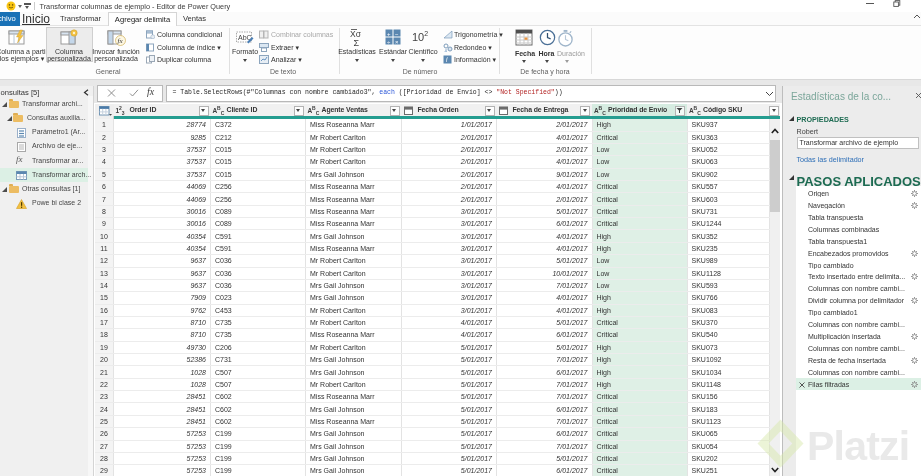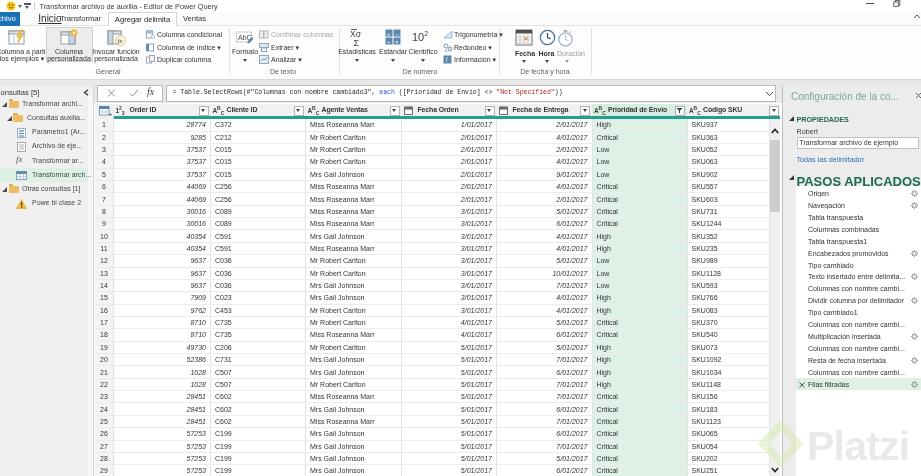--- a/index.html
+++ b/index.html
@@ -49,30 +49,30 @@
   <svg class="abs" style="left:6px;top:1px;" width="10" height="10" viewBox="0 0 10 10">
     <circle cx="5" cy="5" r="4.5" fill="#f9c513"></circle>
     <circle cx="3.4" cy="3.9" r="0.8" fill="#7a5b00"></circle>
       <circle cx="6.6" cy="3.9" r="0.8" fill="#7a5b00"></circle>
     <path d="M3 6.2 Q5 7.8 7 6.2" stroke="#7a5b00" stroke-width="0.9" fill="none"></path>
   </svg>
   <div class="abs tri-d" style="left:17.5px;top:5px;border-top-color:#666;"></div>
   <div class="abs" style="left:24px;top:3px;width:7px;height:1.5px;background:#555;"></div>
   <div class="abs tri-d" style="left:25px;top:6px;border-top-color:#555;"></div>
   <div class="abs" style="left:34px;top:2px;width:1px;height:8px;background:#ccc;"></div>
-  <div class="abs" style="left:39.5px;top:2px;font-size:7.3px;color:#3b3b3b;white-space:nowrap;">Transformar archivo de auxilia - Editor de Power Query</div>
+  <div class="abs" style="left:39.5px;top:2px;font-size:7.3px;color:#3b3b3b;white-space:nowrap;">Transformar columnas de ejemplo - Editor de Power Query</div>
   <div class="abs" style="left:866px;top:2.5px;width:8px;height:1.4px;background:#555;"></div>
   <svg class="abs" style="left:893px;top:0;" width="8" height="7" viewBox="0 0 8 7">
     <rect x="2.2" y="0.6" width="4.6" height="4.6" fill="none" stroke="#555" stroke-width="0.9"></rect>
     <rect x="0.8" y="2" width="4.6" height="4.4" fill="#fff" stroke="#555" stroke-width="0.9"></rect>
   </svg>
 
   <div class="abs" style="left:0;top:12px;width:921px;height:14px;background:#fbfbfb;border-bottom:1px solid #e3e3e3;box-sizing:border-box;"></div>
   <div class="abs" style="left:-14px;top:12px;width:34px;height:14px;background:#1971b6;color:#fff;font-size:7.6px;text-align:center;line-height:14px;">Archivo</div>
-  <div class="abs" style="left:36px;top:12px;width:28px;height:14px;font-size:10px;color:#333;text-align:center;line-height:14px;text-decoration:underline;">Inicio</div>
+  <div class="abs" style="left:22px;top:12px;width:28px;height:14px;font-size:12px;color:#333;text-align:center;line-height:14px;text-decoration:underline;">Inicio</div>
   <div class="abs" style="left:56px;top:12px;width:49px;height:14px;font-size:7.6px;color:#333;text-align:center;line-height:14px;">Transformar</div>
   <div class="abs" style="left:108px;top:12px;width:69px;height:14.5px;background:#fff;border:1px solid #d5d5d5;border-bottom:none;box-sizing:border-box;font-size:7.6px;color:#222;text-align:center;line-height:14px;">Agregar delimita</div>
   <div class="abs" style="left:180px;top:12px;width:29px;height:14px;font-size:7.6px;color:#333;text-align:center;line-height:14px;">Ventas</div>
   <svg class="abs" style="left:913px;top:14px;" width="8" height="5" viewBox="0 0 8 5">
       <polyline points="1,4 4,1 7,4" stroke="#555" stroke-width="1" fill="none"></polyline>
     </svg>
 
   <div class="abs" style="left:0;top:26px;width:921px;height:54px;background:#fdfdfd;border-bottom:1px solid #d8d8d8;box-sizing:border-box;"></div>
   <div class="abs sep" style="left:229px;"></div>
   <div class="abs sep" style="left:339px;"></div>
@@ -681,21 +681,21 @@
   <svg class="abs" style="left:770.5px;top:128px;" width="8" height="6" viewBox="0 0 8 6">
       <polyline points="0.8,5 4,1.5 7.2,5" stroke="#222" stroke-width="1.6" fill="none"></polyline>
     </svg>
   <svg class="abs" style="left:770.5px;top:467px;" width="8" height="6" viewBox="0 0 8 6">
       <polyline points="0.8,1 4,4.5 7.2,1" stroke="#222" stroke-width="1.6" fill="none"></polyline>
     </svg>
 
   <div class="abs" style="left:782px;top:86px;width:1px;height:390px;background:#bdbdbd;"></div>
   <div class="abs" style="left:783px;top:86px;width:138px;height:390px;background:#ececec;"></div>
   <div class="abs" style="left:795.5px;top:185.5px;width:125.5px;height:290.5px;background:#fff;"></div>
-  <div class="abs" style="left:791px;top:90.5px;font-size:10px;color:#7ba69a;white-space:nowrap;">Configuración de la co...</div>
+  <div class="abs" style="left:791px;top:90.5px;font-size:10px;color:#7ba69a;white-space:nowrap;">Estadísticas de la co...</div>
   <svg class="abs" style="left:915px;top:92px;" width="7" height="7" viewBox="0 0 7 7">
       <path d="M1 1 L6 6 M6 1 L1 6" stroke="#555" stroke-width="0.9"></path>
     </svg>
 
   <div class="abs exp" style="left:788.5px;top:115.5px;border-bottom-color:#333;"></div>
   <div class="abs" style="left:796.5px;top:114.5px;font-size:7.2px;font-weight:bold;color:#1d6b52;">PROPIEDADES</div>
   <div class="abs" style="left:796.5px;top:127px;font-size:7.2px;color:#444;">Robert</div>
   <div class="abs" style="left:796.5px;top:136.5px;width:122.5px;height:12.5px;background:#fff;border:1px solid #c0c0c0;box-sizing:border-box;"></div>
   <div class="abs" style="left:799.5px;top:139px;font-size:7px;color:#333;white-space:nowrap;">Transformar archivo de ejemplo</div>
   <div class="abs" style="left:796.5px;top:155px;font-size:7.2px;color:#2e6fb7;">Todas las delimitador</div>

